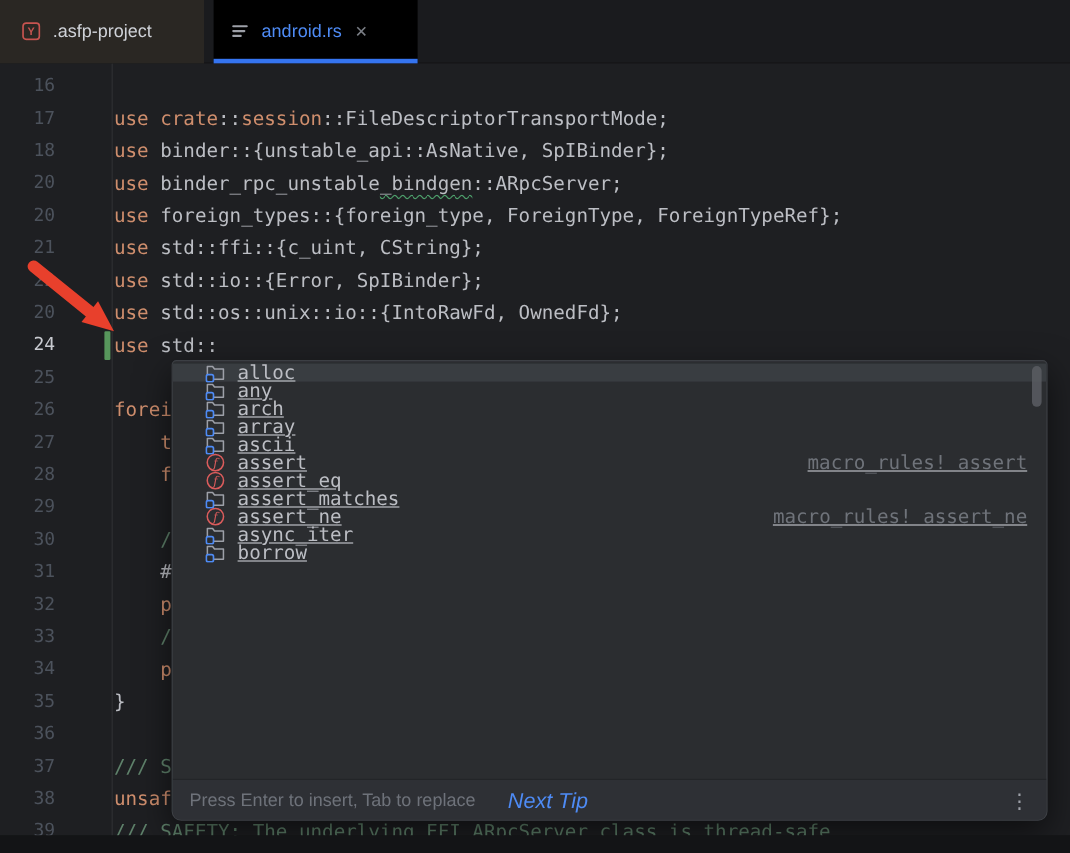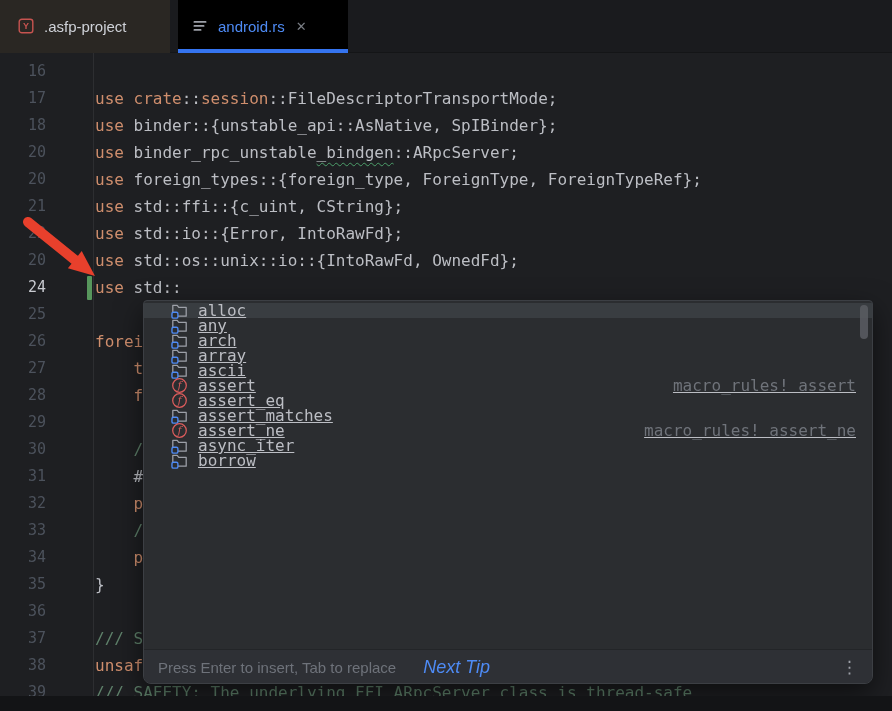--- a/index.html
+++ b/index.html
@@ -119,21 +119,21 @@
     <span class="lt"><span class="seg-kw">use </span><span class="seg-pl">foreign_types::{foreign_type, ForeignType, ForeignTypeRef};</span></span>
   </div>
 
   <div class="line" style="top: 140px;">
     <span class="ln">21</span>
     <span class="lt"><span class="seg-kw">use </span><span class="seg-pl">std::ffi::{c_uint, CString};</span></span>
   </div>
 
   <div class="line" style="top: 167px;">
     <span class="ln">22</span>
-    <span class="lt"><span class="seg-kw">use </span><span class="seg-pl">std::io::{Error, IntoRawFd};</span></span>
+    <span class="lt"><span class="seg-kw">use </span><span class="seg-pl">std::io::{Error, SpIBinder};</span></span>
   </div>
 
   <div class="line" style="top: 194px;">
     <span class="ln">20</span>
     <span class="lt"><span class="seg-kw">use </span><span class="seg-pl">std::os::unix::io::{IntoRawFd, OwnedFd};</span></span>
   </div>
 
   <div class="line cur" style="top: 221px;">
     <span class="ln">24</span>
     <span class="lt"><span class="seg-kw">use </span><span class="seg-pl">std::</span></span>

